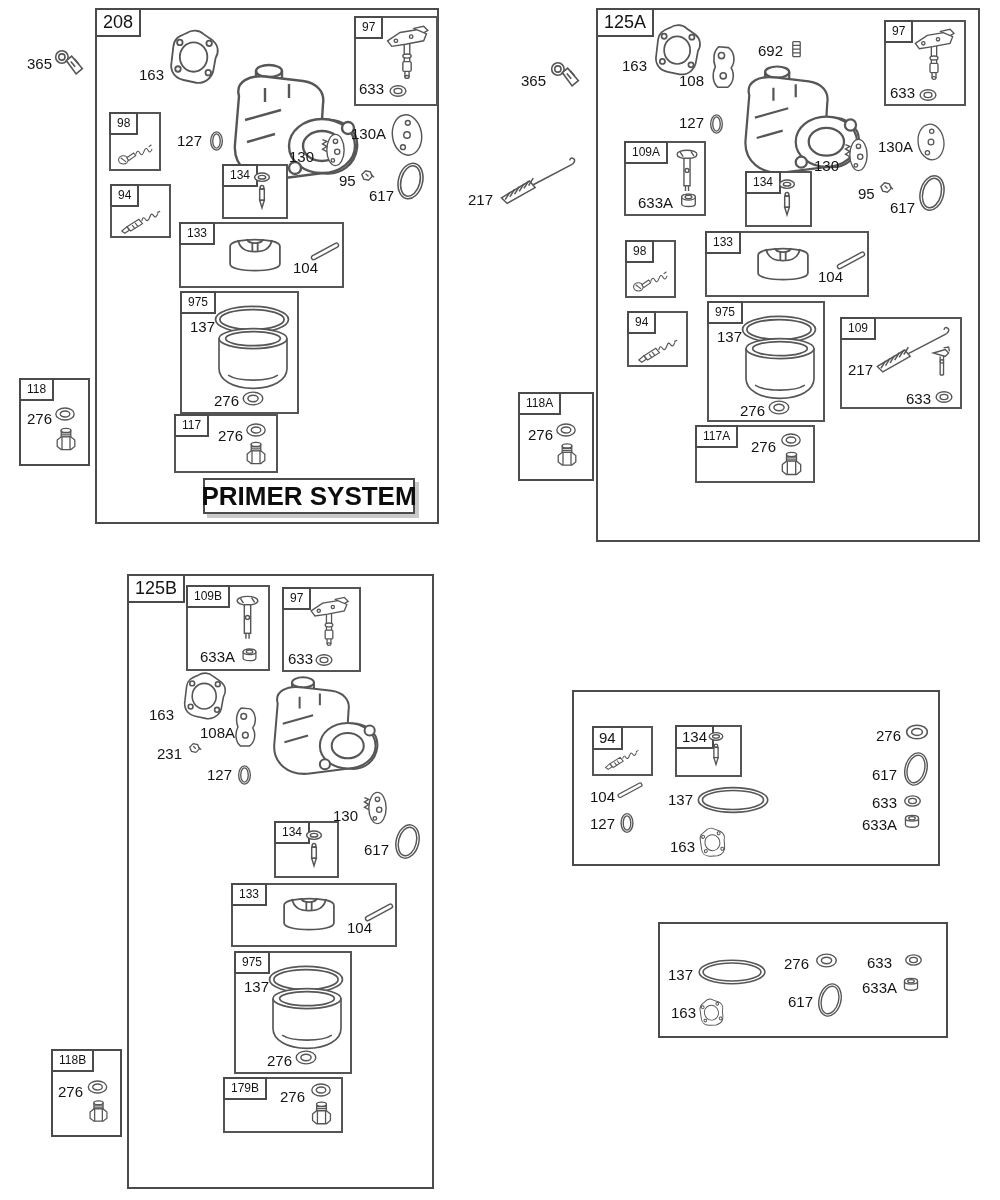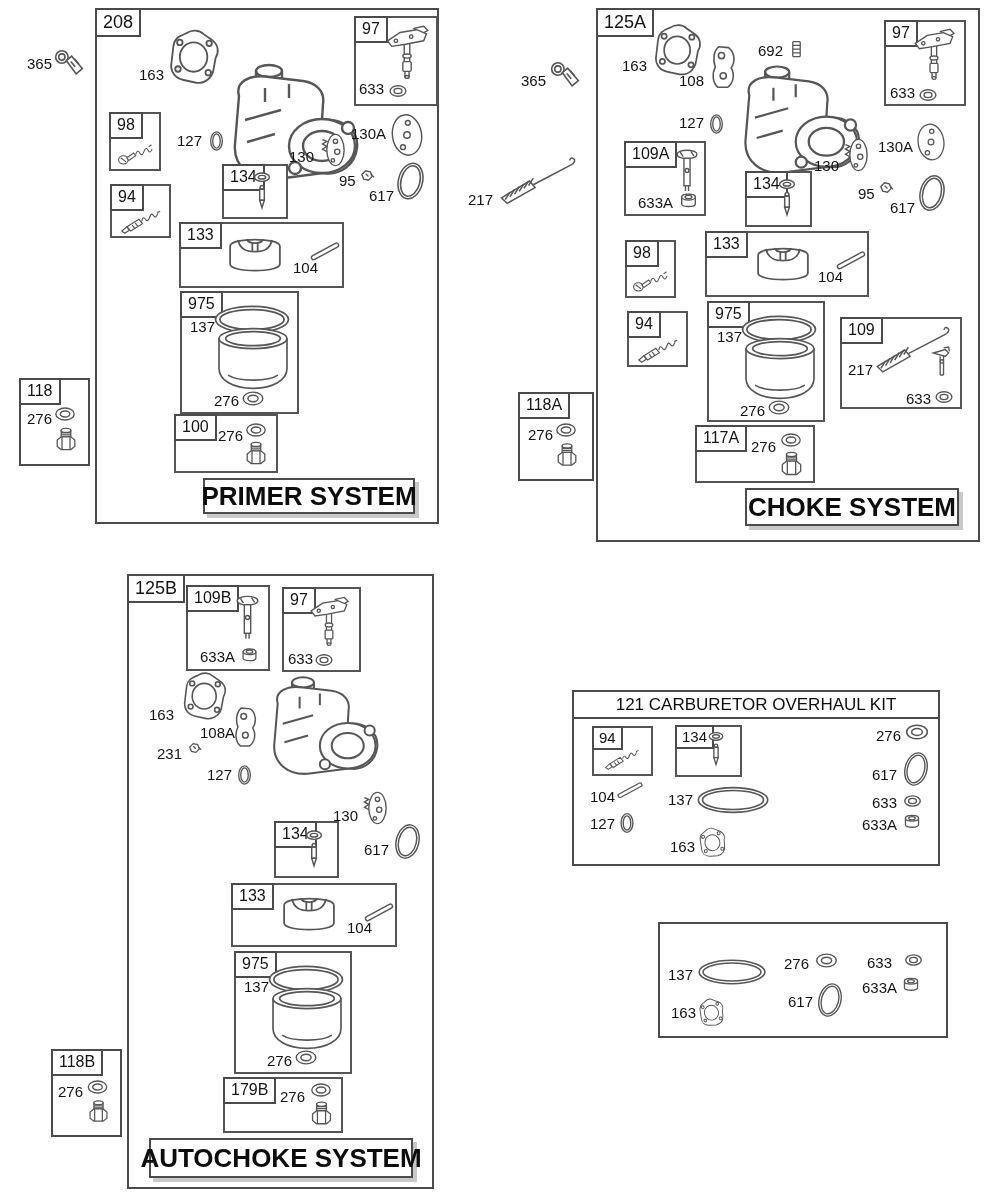--- a/index.html
+++ b/index.html
@@ -1,21 +1,21 @@
 <!DOCTYPE html>
 <html><head>
 <meta charset="utf-8">
 <style>
   html,body{margin:0;padding:0;background:#fff;}
   .canvas{position:relative;width:1000px;height:1200px;background:#fff;
           font-family:"Liberation Sans",sans-serif;color:#1b1b1b;overflow:hidden;}
   .gbox{position:absolute;border:2px solid #4b4b4b;background:#fff;}
   .sub{position:absolute;border:2px solid #555;background:#fff;}
   .tag{position:absolute;left:-2px;top:-2px;border:2px solid #4b4b4b;background:#fff;
-       font-size:16px;line-height:1;padding:3px 6px 4px;color:#141414;white-space:nowrap;}
+       font-size:12px;line-height:1;padding:3px 6px 4px;color:#141414;white-space:nowrap;}
   .tag.lg{font-size:18px;}
   .tag.sm{font-size:15px;padding:2px 5px 3px;}
   .plabel{position:absolute;font-size:15px;line-height:1;color:#141414;white-space:nowrap;}
   .sys-title{position:absolute;border:2px solid #4b4b4b;background:#fff;display:flex;
        align-items:center;justify-content:center;font-weight:bold;font-size:26px;color:#0d0d0d;
        box-shadow:4px 4px 0 #c9c9c9;white-space:nowrap;}
   .kit{position:absolute;border:2px solid #4b4b4b;background:#fff;}
   .kit-header{position:absolute;left:0;right:0;top:0;height:25px;border-bottom:2px solid #4b4b4b;
        display:flex;align-items:center;justify-content:center;font-size:17px;color:#0d0d0d;white-space:nowrap;}
   svg.icon{position:absolute;overflow:visible;}
@@ -273,21 +273,21 @@
       <svg class="icon" style="left:32px;top:34px;width:78px;height:68px" viewBox="0 0 92 82">
           <use href="#sym-bowl"></use>
         </svg>
       <span class="plabel" style="left:32px;top:100px">276</span>
       <svg class="icon" style="left:59px;top:97px;width:24px;height:17px" viewBox="0 0 28 20">
           <use href="#sym-washer"></use>
         </svg>
     </div>
 
     <div class="sub" style="left:77px;top:404px;width:100px;height:55px">
-      <div class="tag">100</div>
+      <div class="tag">117</div>
       <span class="plabel" style="left:42px;top:12px">276</span>
       <svg class="icon" style="left:68px;top:6px;width:24px;height:16px" viewBox="0 0 28 20">
           <use href="#sym-washer"></use>
         </svg>
       <svg class="icon" style="left:68px;top:24px;width:24px;height:28px" viewBox="0 0 30 32">
           <use href="#sym-bolt"></use>
         </svg>
     </div>
 
     <div class="sys-title" style="left:106px;top:468px;width:208px;height:32px">PRIMER SYSTEM</div>
@@ -443,21 +443,20 @@
       <div class="tag">117A</div>
       <span class="plabel" style="left:54px;top:12px">276</span>
       <svg class="icon" style="left:82px;top:5px;width:24px;height:16px" viewBox="0 0 28 20">
           <use href="#sym-washer"></use>
         </svg>
       <svg class="icon" style="left:82px;top:24px;width:25px;height:27px" viewBox="0 0 30 32">
           <use href="#sym-bolt"></use>
         </svg>
     </div>
 
-    <div class="sys-title" style="left:147px;top:478px;width:210px;height:34px">CHOKE SYSTEM</div>
   </div>
 
   <div class="gbox" style="left:518px;top:392px;width:72px;height:85px">
     <div class="tag">118A</div>
     <span class="plabel" style="left:8px;top:33px">276</span>
     <svg class="icon" style="left:34px;top:28px;width:24px;height:16px" viewBox="0 0 28 20">
         <use href="#sym-washer"></use>
       </svg>
     <svg class="icon" style="left:35px;top:48px;width:24px;height:27px" viewBox="0 0 30 32">
         <use href="#sym-bolt"></use>
@@ -558,36 +557,34 @@
       <div class="tag">179B</div>
       <span class="plabel" style="left:55px;top:10px">276</span>
       <svg class="icon" style="left:84px;top:3px;width:24px;height:16px" viewBox="0 0 28 20">
           <use href="#sym-washer"></use>
         </svg>
       <svg class="icon" style="left:84px;top:22px;width:25px;height:26px" viewBox="0 0 30 32">
           <use href="#sym-bolt"></use>
         </svg>
     </div>
 
-    <div class="sys-title" style="left:20px;top:562px;width:260px;height:36px">AUTOCHOKE SYSTEM</div>
   </div>
 
   <div class="gbox" style="left:51px;top:1049px;width:67px;height:84px">
     <div class="tag">118B</div>
     <span class="plabel" style="left:5px;top:33px">276</span>
     <svg class="icon" style="left:33px;top:28px;width:23px;height:16px" viewBox="0 0 28 20">
         <use href="#sym-washer"></use>
       </svg>
     <svg class="icon" style="left:34px;top:48px;width:23px;height:26px" viewBox="0 0 30 32">
         <use href="#sym-bolt"></use>
       </svg>
   </div>
 
   <div class="kit" style="left:572px;top:690px;width:364px;height:172px">
-    <div class="kit-header">121 CARBURETOR OVERHAUL KIT</div>
 
     <div class="sub" style="left:18px;top:34px;width:57px;height:46px">
       <div class="tag sm">94</div>
       <svg class="icon" style="left:5px;top:18px;width:46px;height:24px" viewBox="0 0 58 38">
           <use href="#sym-needle94"></use>
         </svg>
     </div>
 
     <div class="sub" style="left:101px;top:33px;width:63px;height:48px">
       <div class="tag sm">134</div>

